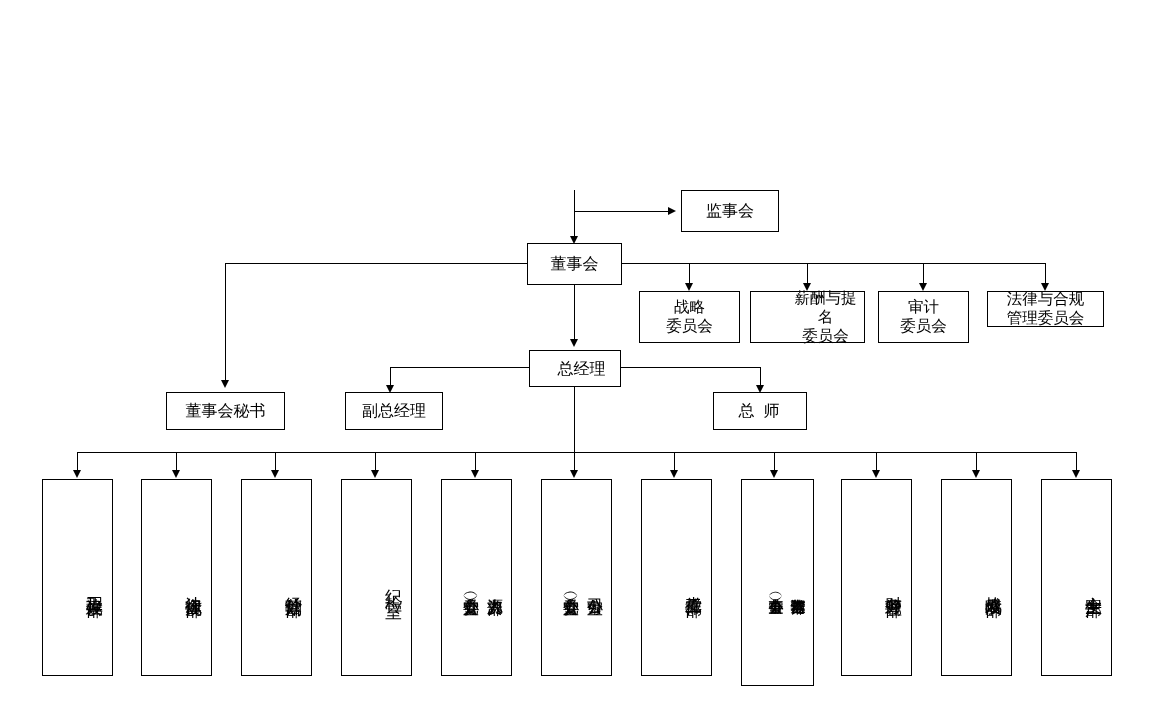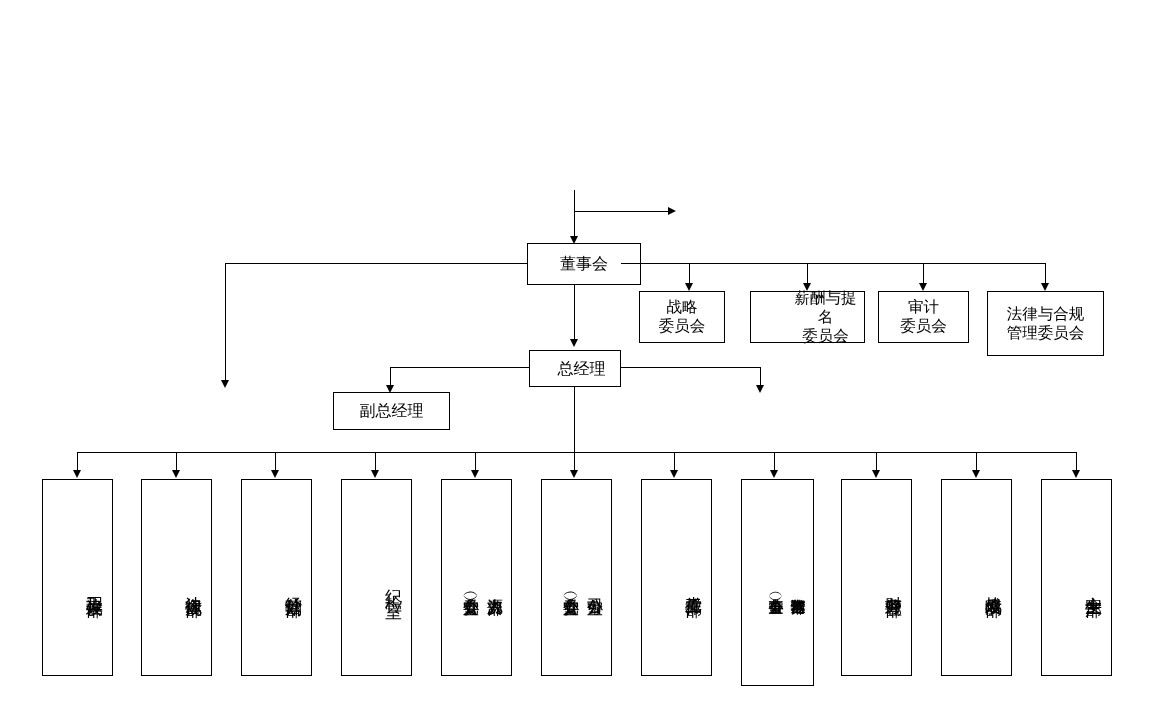--- a/index.html
+++ b/index.html
@@ -105,69 +105,72 @@
 <div id="chart-root" style="background: rgb(255, 255, 255);">
 
 
 
   <div class="ln v" style="left:574px; top:190px; height:51px;"></div>
   <div class="arrow-down" style="left:570px; top:236px;"></div>
 
   <div class="ln h" style="left:574px; top:211px; width:97px;"></div>
   <div class="arrow-right" style="left:668px; top:207px;"></div>
 
-
-  <div class="node" id="n-board" style="left:527px; top:243px; width:114px; height:42px;">董事会</div>
+  <div class="node" id="n-supervisors" style="left:681px; top:190px; width:98px; height:42px;">监事会</div>
+
+  <div class="node" id="n-board" style="left:527px; top:243px; width:95px; height:42px;">董事会</div>
 
   <div class="ln h" style="left:225px; top:263px; width:303px;"></div>
   <div class="ln v" style="left:225px; top:263px; height:121px;"></div>
   <div class="arrow-down" style="left:221px; top:380px;"></div>
 
   <div class="ln h" style="left:621px; top:263px; width:425px;"></div>
 
   <div class="ln v" style="left:689px; top:263px; height:24px;"></div>
   <div class="arrow-down" style="left:685px; top:283px;"></div>
 
   <div class="ln v" style="left:807px; top:263px; height:24px;"></div>
   <div class="arrow-down" style="left:803px; top:283px;"></div>
 
   <div class="ln v" style="left:923px; top:263px; height:24px;"></div>
   <div class="arrow-down" style="left:919px; top:283px;"></div>
 
   <div class="ln v" style="left:1045px; top:263px; height:24px;"></div>
   <div class="arrow-down" style="left:1041px; top:283px;"></div>
 
-  <div class="node two-line" style="left:639px; top:291px; width:86px; height:52px;">战略
+  <div class="node two-line" style="left:639px; top:291px; width:101px; height:52px;">战略
 委员会</div>
 
   <div class="node two-line" style="left:750px; top:291px; width:115px; height:52px;padding-left:40px;">薪酬与提名
 委员会</div>
 
   <div class="node two-line" style="left:878px; top:291px; width:91px; height:52px;">审计
 委员会</div>
 
-  <div class="node two-line" style="left:987px; top:291px; width:117px; height:65px;">法律与合规
+  <div class="node two-line" style="left:987px; top:291px; width:117px; height:36px;">法律与合规
 管理委员会</div>
 
   <div class="ln v" style="left:574px; top:285px; height:58px;"></div>
   <div class="arrow-down" style="left:570px; top:339px;"></div>
 
   <div class="node" id="n-gm" style="left:529px; top:350px; width:92px; height:37px;padding-left:17px;">总经理</div>
 
+  <div class="node" style="left:166px; top:392px; width:119px; height:38px;">董事会秘书</div>
 
   <div class="ln h" style="left:390px; top:367px; width:140px;"></div>
   <div class="ln v" style="left:390px; top:367px; height:22px;"></div>
   <div class="arrow-down" style="left:386px; top:385px;"></div>
 
-  <div class="node" style="left:333px; top:392px; width:117px; height:38px;">副总经理</div>
+  <div class="node" style="left:345px; top:392px; width:98px; height:38px;">副总经理</div>
 
   <div class="ln h" style="left:620px; top:367px; width:141px;"></div>
   <div class="ln v" style="left:760px; top:367px; height:22px;"></div>
   <div class="arrow-down" style="left:756px; top:385px;"></div>
 
+  <div class="node spaced-h" style="left:713px; top:392px; width:94px; height:38px; letter-spacing:2px;">总 师</div>
 
   <div class="ln v" style="left:574px; top:387px; height:66px;"></div>
 
   <div class="ln h" style="left:77px; top:452px; width:1000px;"></div>
 
   <div class="ln v" style="left:77px; top:452px; height:16px;"></div>
   <div class="ln v" style="left:1076px; top:452px; height:16px;"></div>
 
   <div class="ln v" style="left:77px;   top:452px; height:22px;"></div>
   <div class="arrow-down" style="left:73px;   top:470px;"></div>

